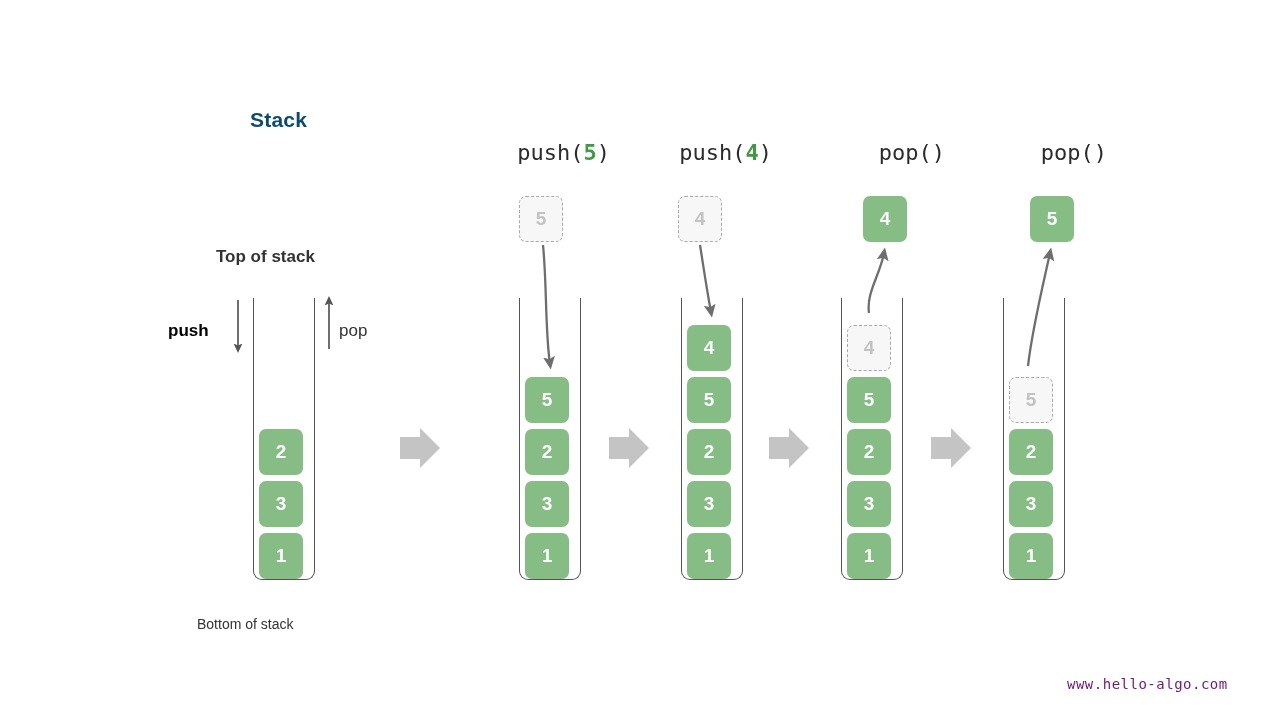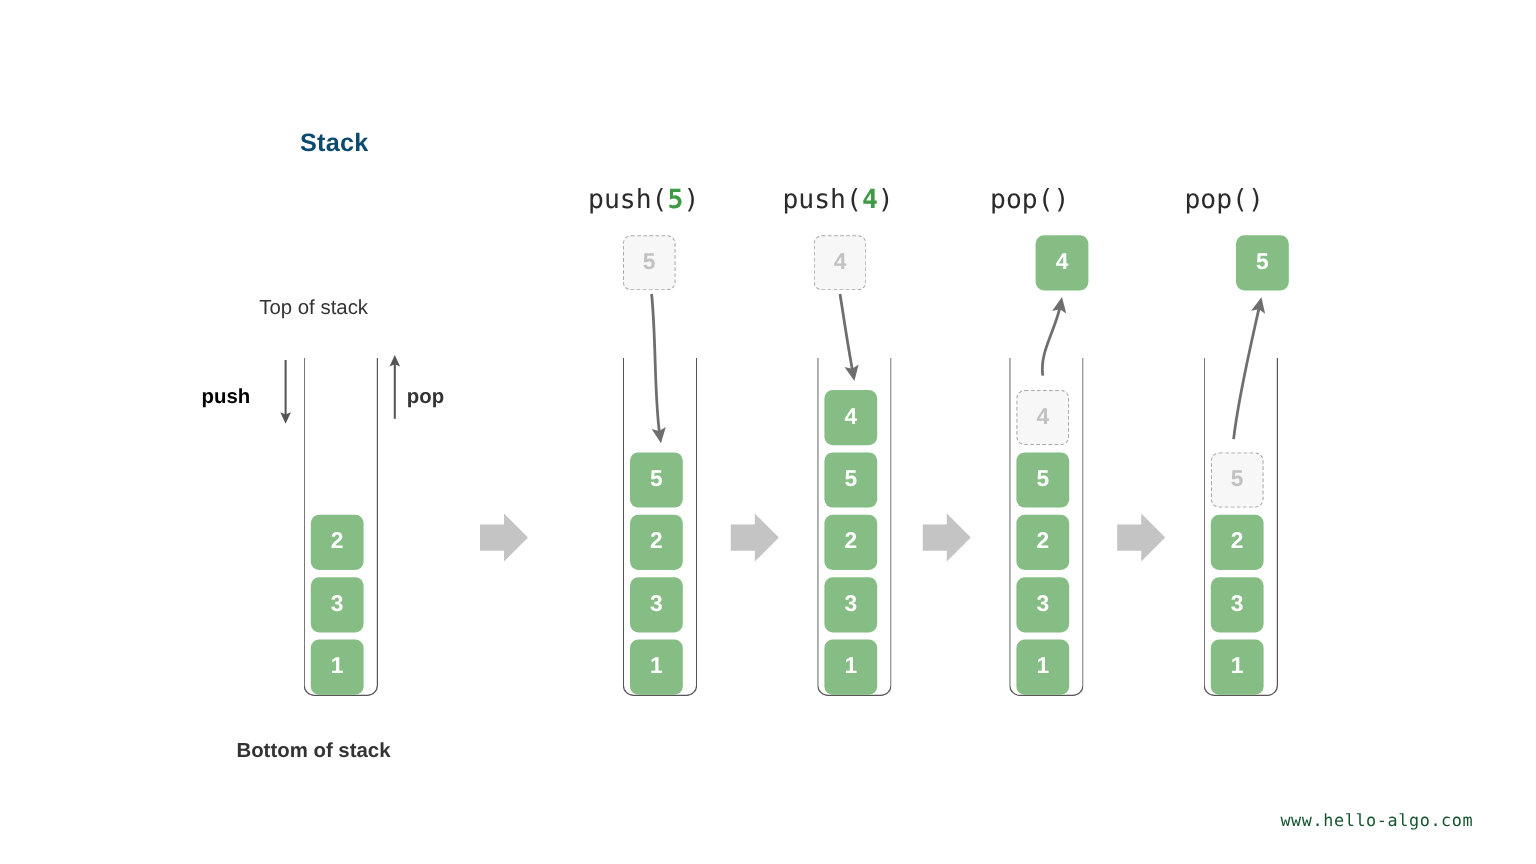--- a/index.html
+++ b/index.html
@@ -23,57 +23,57 @@
   #stack-title {
     left: 250px; top: 108px;
     font-size: 21px;
     font-weight: bold;
     color: #0c4a6e;
     letter-spacing: .2px;
   }
   #top-of-stack-label {
     left: 216px; top: 247px;
     font-size: 17px;
-    font-weight: normal;
+    font-weight: bold;
     color: #333333;
   }
   #bottom-of-stack-label {
     left: 197px; top: 616px;
-    font-size: 17px;
-    font-weight: bold;
+    font-size: 14px;
+    font-weight: normal;
     color: #333333;
   }
   #push-label {
     left: 168px; top: 321px;
     font-size: 17px;
     font-weight: bold;
     color: #000000;
   }
   #pop-label {
     left: 339px; top: 321px;
     font-size: 17px;
-    font-weight: bold;
+    font-weight: normal;
     color: #333333;
   }
   #watermark {
     left: 1067px; top: 676px;
     font-family: "DejaVu Sans Mono", "Liberation Mono", monospace;
     font-size: 14px;
-    color: #14532d;
+    color: #701a75;
     letter-spacing: .5px;
   }
 
   
   .op-header {
     font-family: "DejaVu Sans Mono", "Liberation Mono", monospace;
     font-size: 22px;
     color: #2b2b2b;
-    top: 154px;
+    top: 140px;
     white-space: pre;
-    text-align: left;
+    text-align: right;
   }
   .op-header .arg { color: #3e9a45; font-weight: bold; }
 
   
   .stack-container {
     width: 62px;
     height: 282px;
     top: 298px;
     border-left: 1.6px solid #555555;
     border-right: 1.6px solid #555555;

